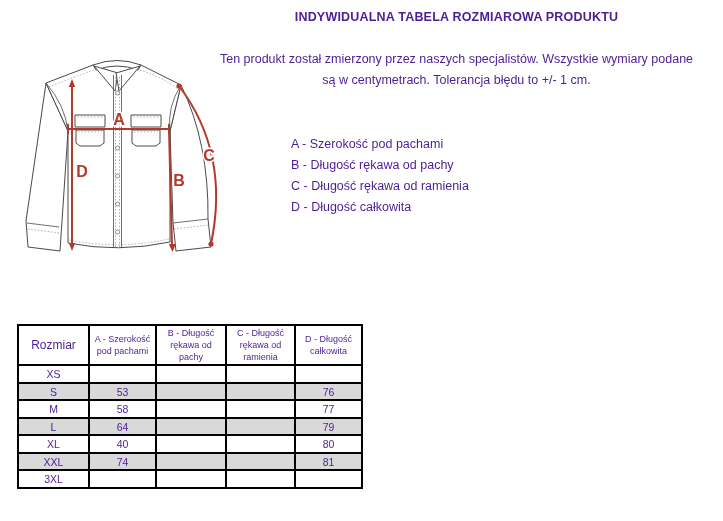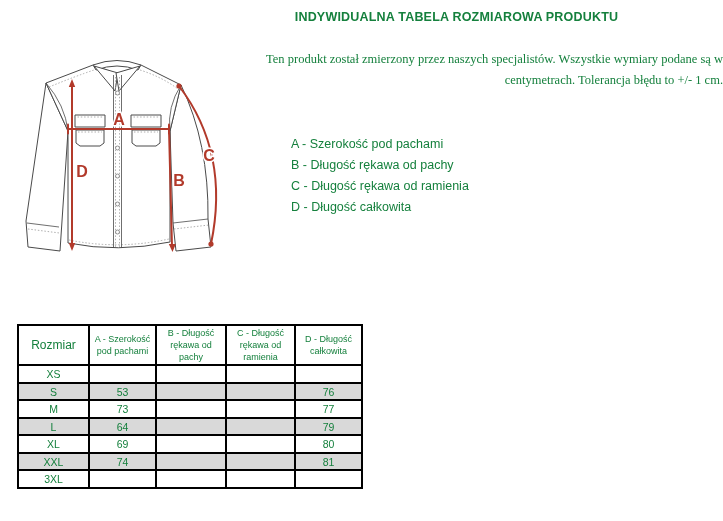--- a/index.html
+++ b/index.html
@@ -2,33 +2,33 @@
 <html><head>
 <meta charset="utf-8">
 <style>
   * { margin:0; padding:0; box-sizing:border-box; }
   html,body { background:#fff; }
   .page {
     position:relative;
     width:723px; height:521px;
     background:#ffffff;
     font-family:"Liberation Sans","DejaVu Sans",sans-serif;
-    color:#15803d;
+    color:#4c1d95;
     overflow:hidden;
   }
 
   
   .doc-title {
     position:absolute; top:10px; left:190px; width:533px;
     text-align:center; font-size:12.5px; font-weight:bold;
     letter-spacing:.2px;
   }
   .doc-intro {
     position:absolute; top:49px; left:190px; width:533px;
-    text-align:right; font-size:12.5px; line-height:21px;font-family:Liberation Serif, serif;
+    text-align:center; font-size:12.5px; line-height:21px;
   }
   .doc-intro span { display:inline-block; width:480px; }
   .how-title {
     position:absolute; top:114px; left:190px; width:533px;
     text-align:center; font-size:12.5px; font-weight:bold;
   }
   .measure-list {
     position:absolute; top:134px; left:291px;
     font-size:12.5px; line-height:21px; list-style:none;
   }
@@ -176,35 +176,35 @@
       </tr>
       <tr class="shaded">
         <td>S</td>
         <td>53</td>
         <td></td>
         <td></td>
         <td>76</td>
       </tr>
       <tr>
         <td>M</td>
-        <td>73</td>
+        <td>58</td>
         <td></td>
         <td></td>
         <td>77</td>
       </tr>
       <tr class="shaded">
         <td>L</td>
         <td>64</td>
         <td></td>
         <td></td>
         <td>79</td>
       </tr>
       <tr>
         <td>XL</td>
-        <td>69</td>
+        <td>40</td>
         <td></td>
         <td></td>
         <td>80</td>
       </tr>
       <tr class="shaded">
         <td>XXL</td>
         <td>74</td>
         <td></td>
         <td></td>
         <td>81</td>

